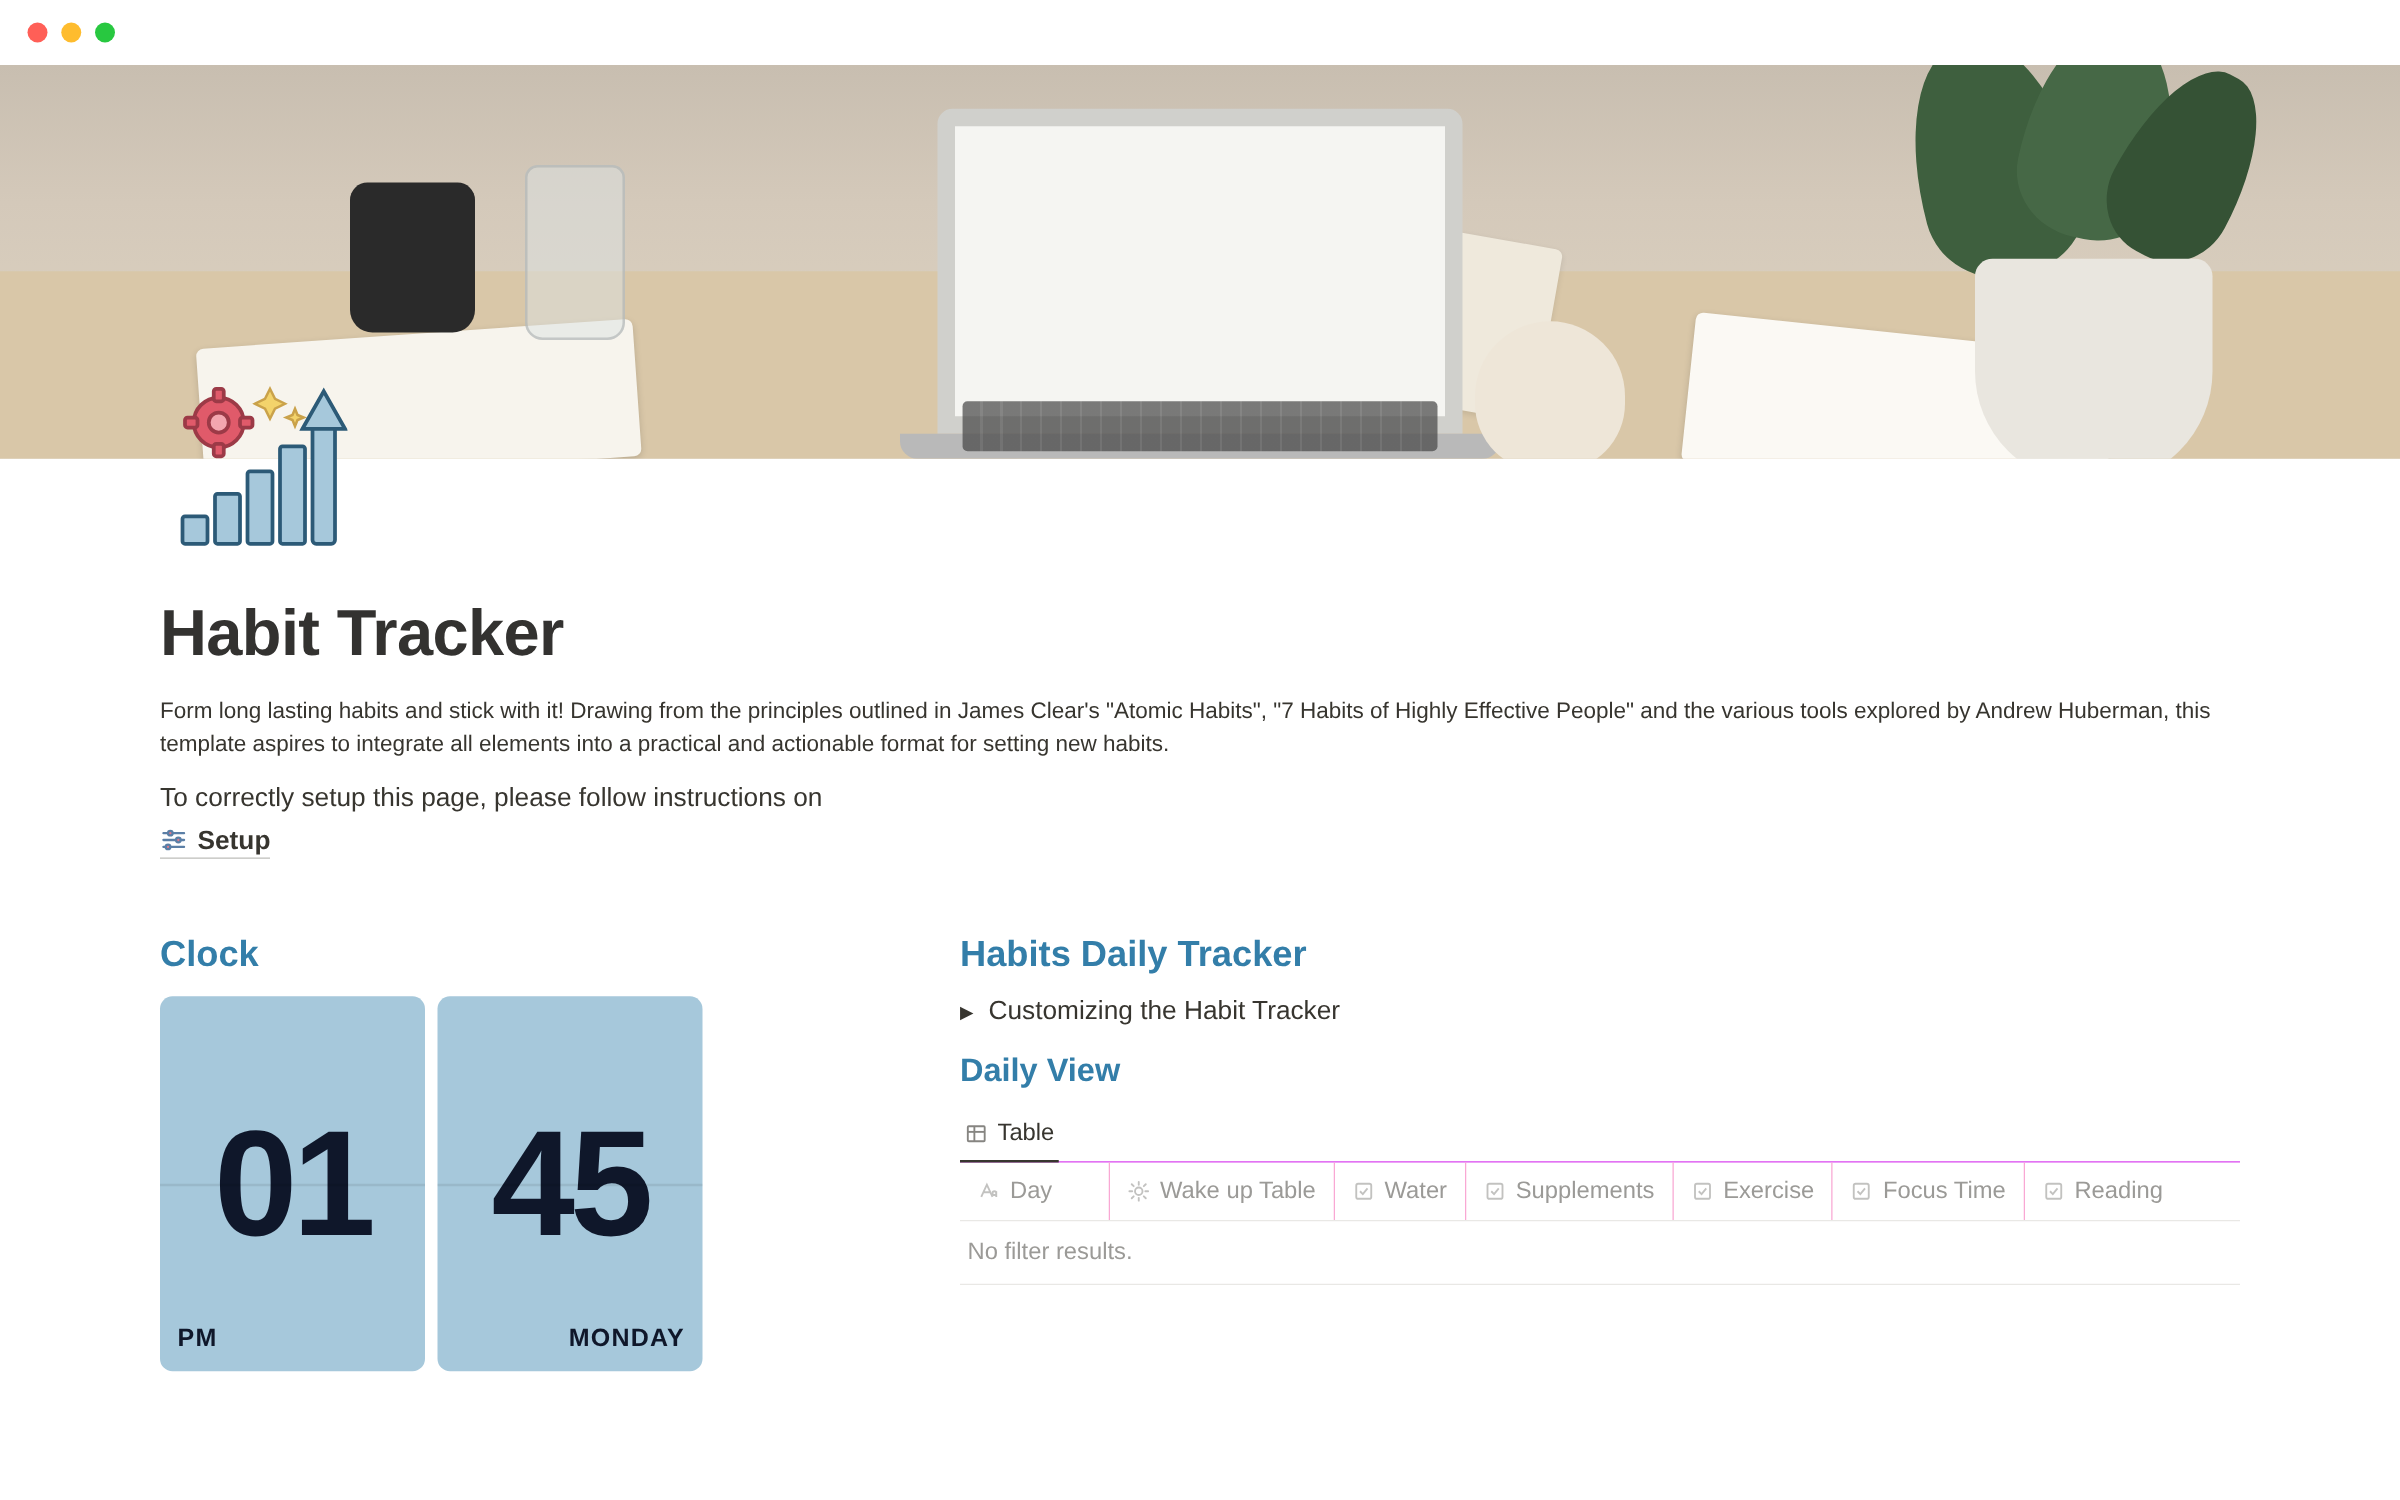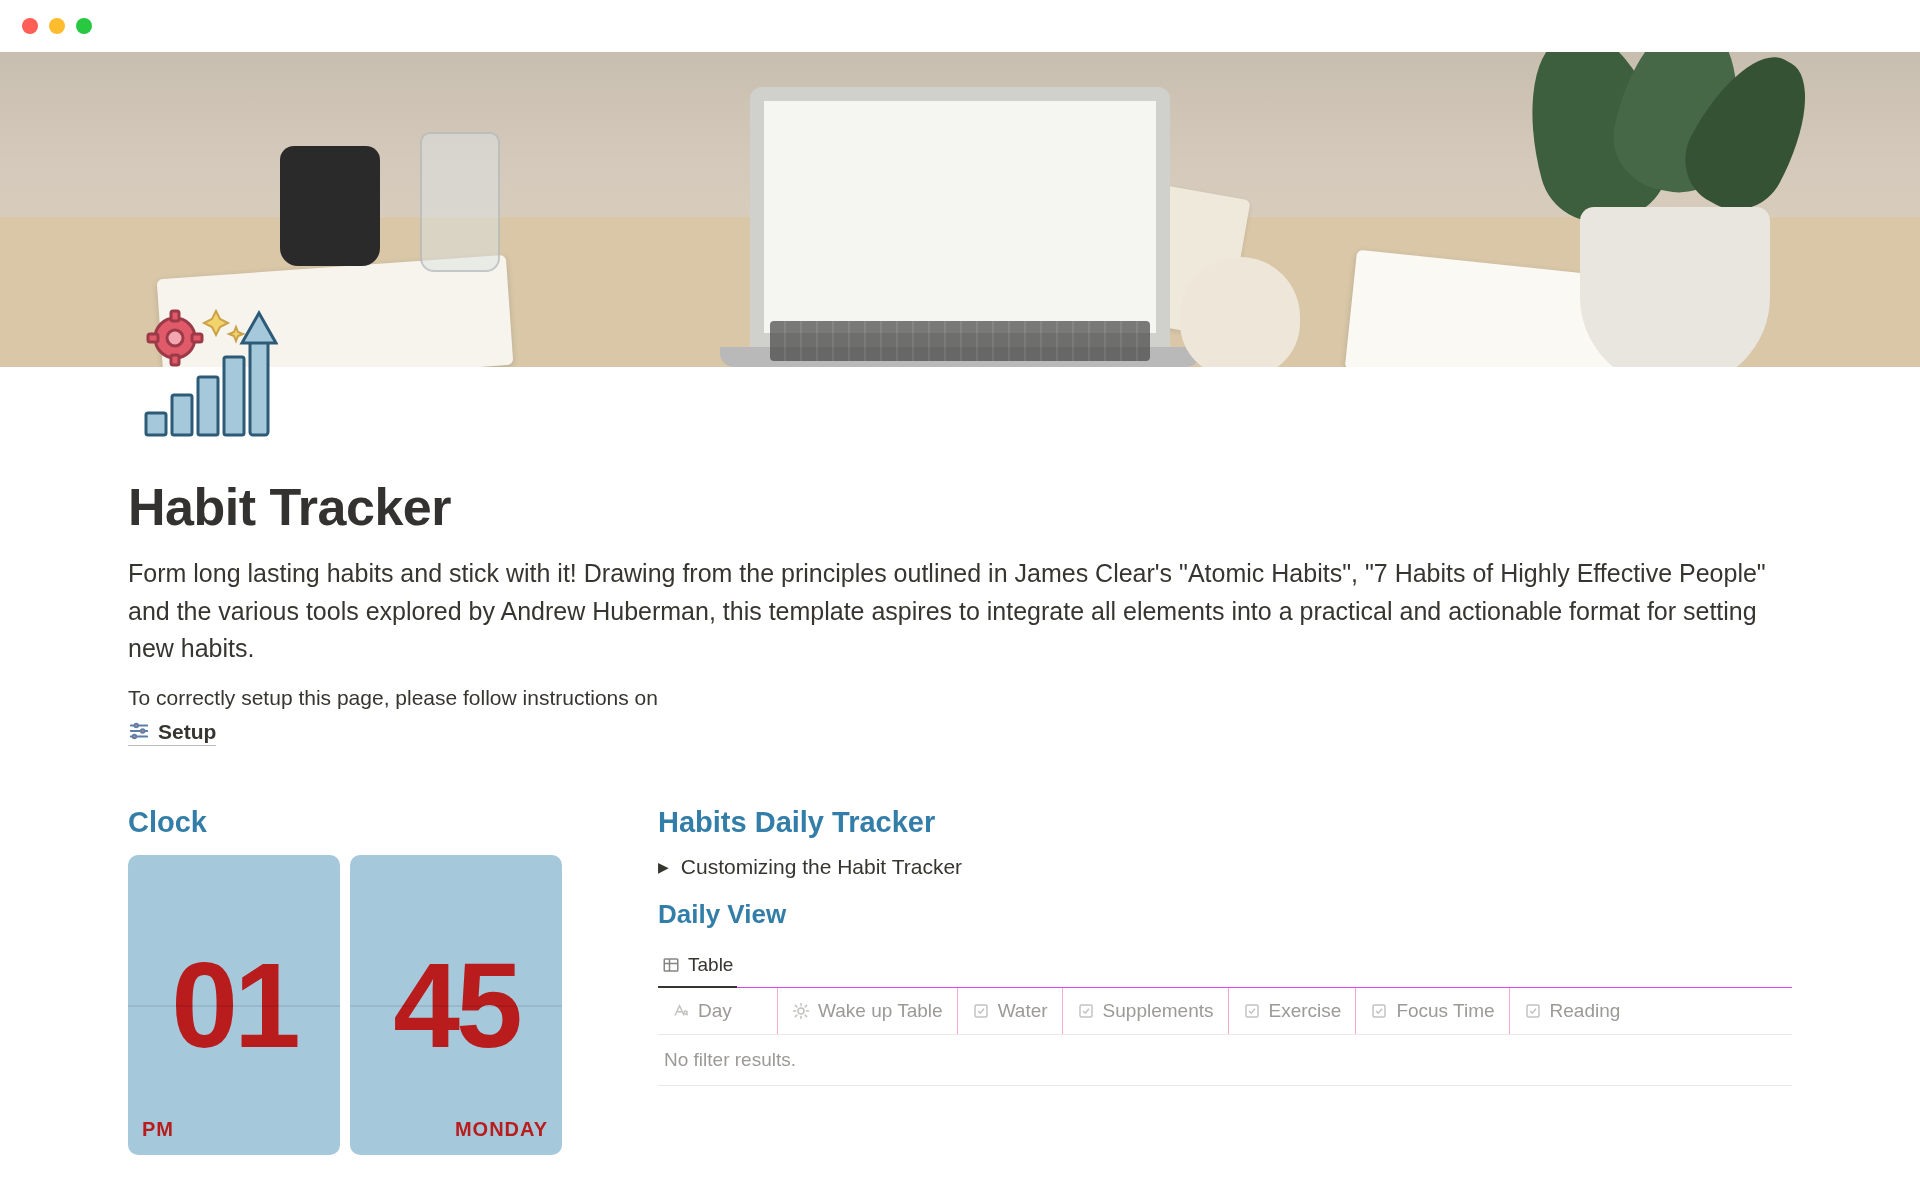--- a/index.html
+++ b/index.html
@@ -57,40 +57,40 @@
   position: relative;
 }
 .page-title {
   font-size: 52px;
   font-weight: 700;
   color: #333230;
   margin-bottom: 18px;
   letter-spacing: -0.5px;
 }
 .description {
-  font-size: 25px;
+  font-size: 18px;
   line-height: 1.5;
   color: #37352f;
   margin-bottom: 18px;
 }
 .setup-note { font-size: 21px; color:#37352f; margin-bottom:10px; }
 .setup-link { display:inline-flex; align-items:flex-start; gap:8px; font-size:21px; font-weight:600; color:#37352f; border-bottom:1px solid #bdbdb9; padding-bottom:1px; cursor:pointer; }
 .setup-ico { width:22px; height:22px; display:inline-block; }
-.columns { display:flex; margin-top:60px; }
+.columns { display:flex; gap:110px; margin-top:60px; }
 .col-left { width:530px; flex-shrink:0; }
 .col-right { flex:1; }
 .h2 { font-size:29px; font-weight:700; color:#337ea9; margin-bottom:16px; }
 .clock-wrap { display:flex; gap:10px; }
 .clock-card {
   width: 212px; height: 300px;
   background:#a6c8db;
   border-radius:10px;
   position:relative;
   display:flex; flex-direction:column; align-items:center; justify-content:center;
-  color:#b91c1c;
+  color:#0f172a;
 }
 .clock-card::after {
   content:''; position:absolute; left:0; right:0; top:50%; height:2px; background:rgba(0,0,0,.08);
 }
 .clock-num { font-size:120px; font-weight:800; letter-spacing:-4px; line-height:1; font-family: "Arial Black", Arial, sans-serif; }
 .clock-label { position:absolute; bottom:14px; font-size:20px; font-weight:800; letter-spacing:1px; }
 .clock-label.left { left:14px; }
 .clock-label.right { right:14px; }
 .toggle-row { display:flex; align-items:center; gap:12px; font-size:21px; color:#37352f; margin-bottom:20px; cursor:pointer; }
 .tri { font-size:14px; color:#37352f; }

